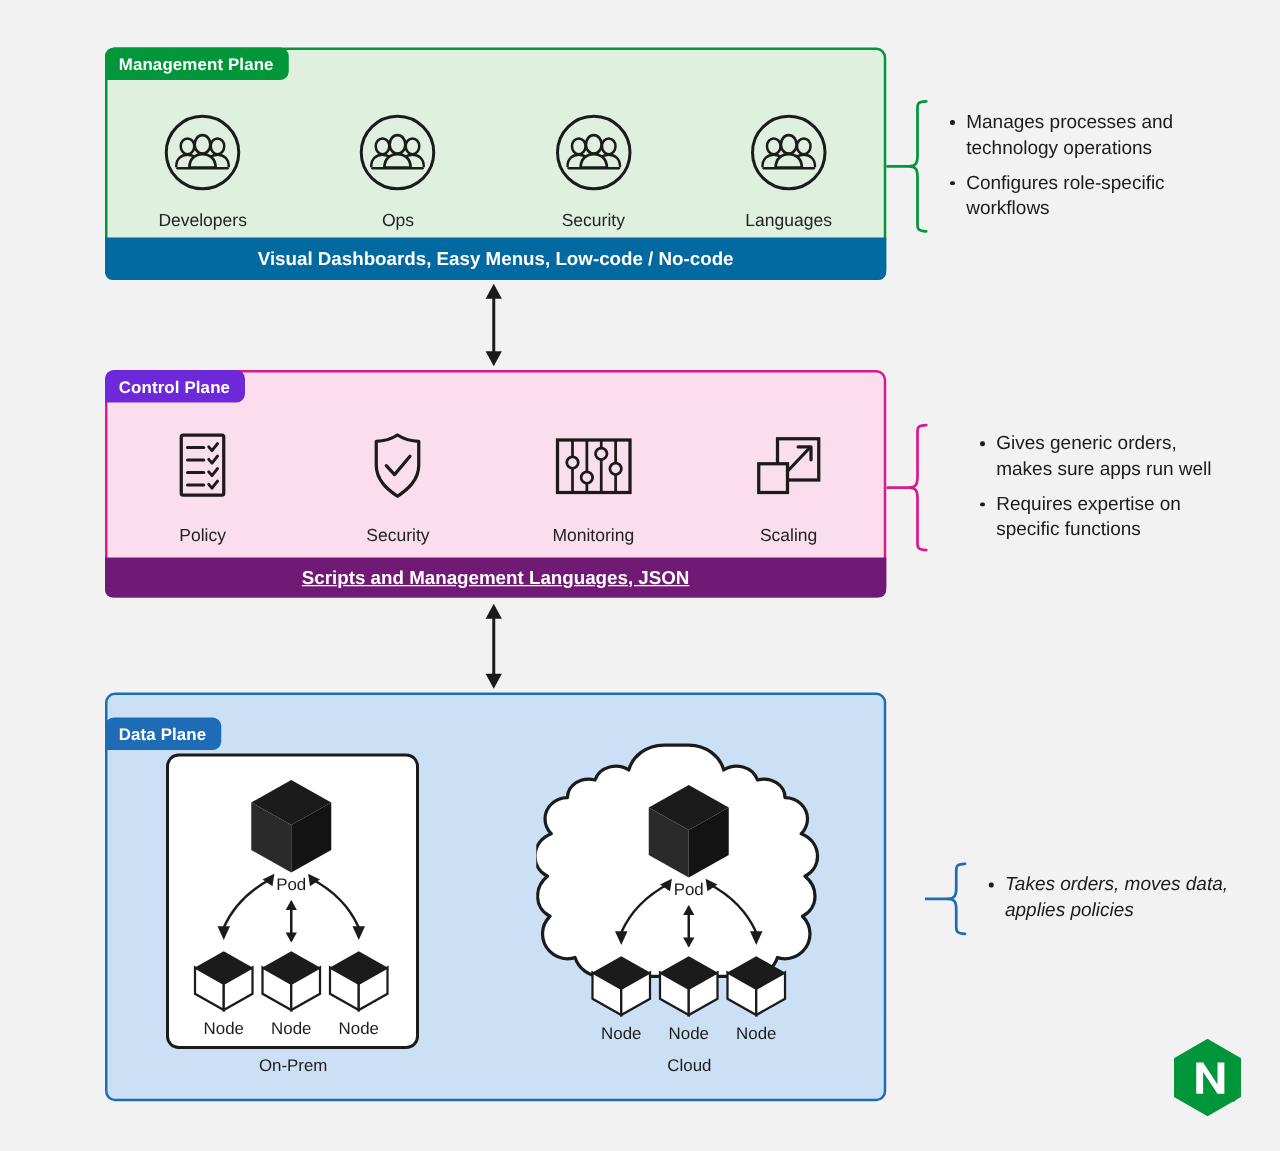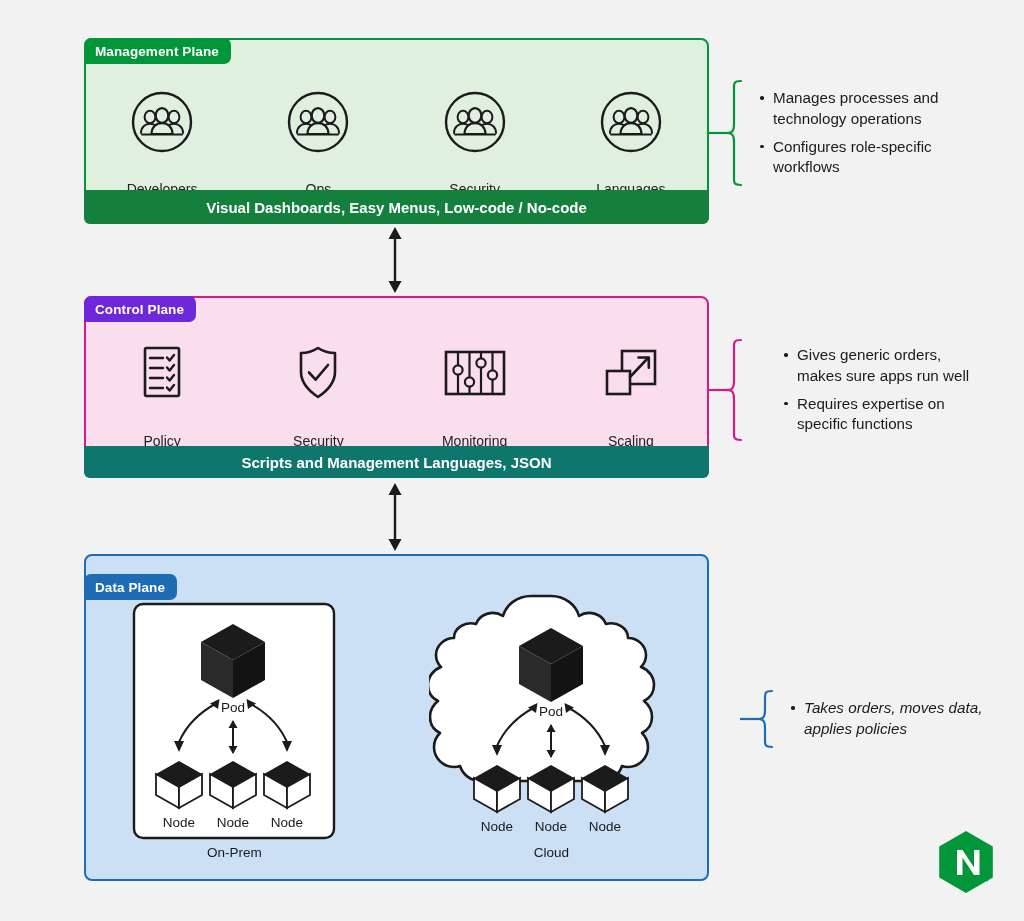--- a/index.html
+++ b/index.html
@@ -52,26 +52,26 @@
     color: #ffffff;
     font-size: 15px;
     font-weight: bold;
     border-radius: 0 0 6px 6px;
     z-index: 2;
   }
 
   
   .mgmt .plane-body { background: #dff0de; border-color: #009639; }
   .mgmt .plane-tab  { background: #009639; }
-  .mgmt .plane-footer { background: #15803d; }
+  .mgmt .plane-footer { background: #0369a1; }
 
   
   .ctrl .plane-body { background: #fadeee; border-color: #d81b8c; }
   .ctrl .plane-tab  { background: #6d28d9; }
-  .ctrl .plane-footer { background: #0f766e; }
+  .ctrl .plane-footer { background: #701a75; text-decoration: underline; }
 
   
   .data .plane-body { background: #cbe0f5; border-color: #1e6cb5; }
   .data .plane-tab  { background: #1e6cb5; margin-top: 20px; }
 
   
   .icon-row {
     position: absolute;
     left: 0; right: 0;
     display: flex;
@@ -79,21 +79,21 @@
   }
   .icon-cell {
     flex: 1;
     display: flex;
     flex-direction: column;
     align-items: center;
   }
   .icon-label {
     font-size: 14px;
     color: #222222;
-    margin-top: 23px;
+    margin-top: 9px;
     white-space: nowrap;
   }
   .glyph { display: block; }
 
   
   .note {
     position: absolute;
     display: flex;
     align-items: center;
   }

